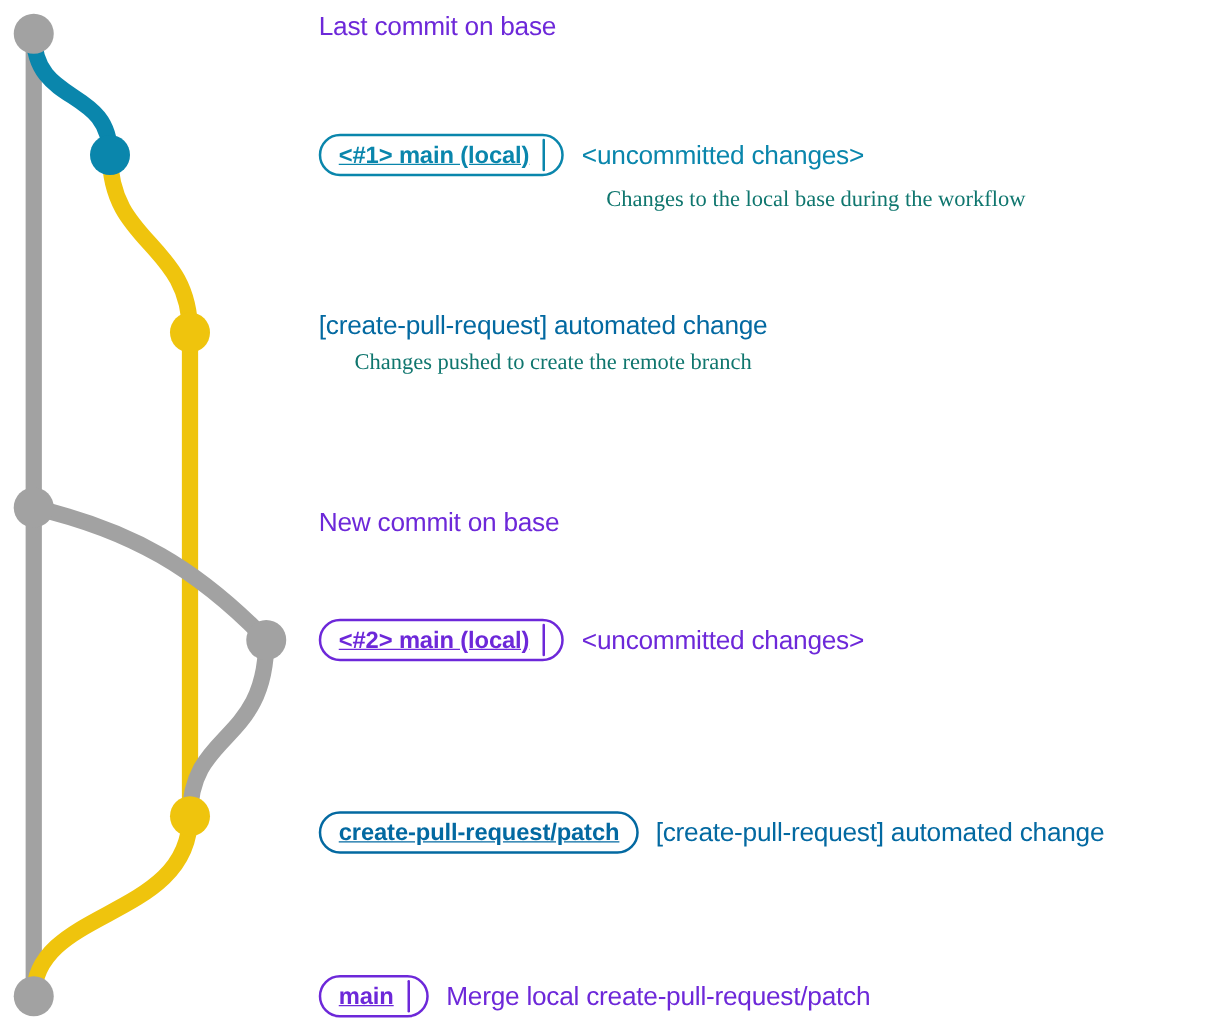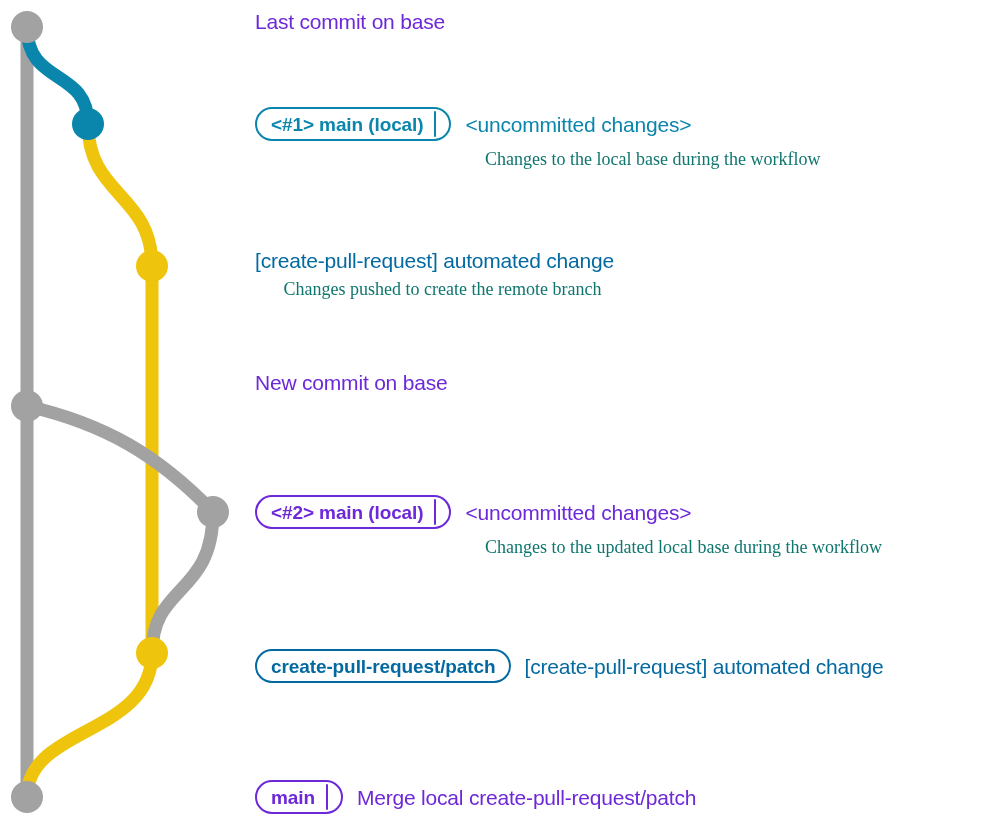--- a/index.html
+++ b/index.html
@@ -72,20 +72,21 @@
     right: 13px;
     top: 2px;
     bottom: 2px;
     width: 2px;
     background: currentColor;
     border-radius: 1px;
   }
 
   .ref-pill .ref-text {
     display: inline-block;
+    text-decoration: underline;
   }
 
   
   .subject {
     font-size: 21px;
     font-weight: 400;
     letter-spacing: -0.2px;
     line-height: 1;
     white-space: nowrap;
   }
@@ -104,21 +105,21 @@
 
   
   .c-blue   { color: #0A86AC; }
   .c-yellow { color: #0369a1; }
   .c-gray   { color: #6d28d9; }
 
   
   #row-last-commit      { top: 11px;  }
   #row-local-1          { top: 107px; }
   #row-automated-1      { top: 250px; }
-  #row-new-commit       { top: 372px; }
+  #row-new-commit       { top: 408px; }
   #row-local-2          { top: 495px; }
   #row-automated-2      { top: 649px; }
   #row-merge            { top: 780px; }
 
   #row-automated-1 .caption { margin-left: 16px; text-align: center; }
   #row-automated-2 .caption { margin-left: 312px; }
   #row-local-1 .caption     { margin-left: 230px; }
   #row-local-2 .caption     { margin-left: 230px; }
 </style>
 </head>
@@ -178,21 +179,20 @@
     </div>
   </div>
 
   <div class="row" id="row-local-2">
     <div class="row-head">
       <span class="ref-pill with-notch c-gray">
         <span class="ref-text">&lt;#2&gt; main (local)</span>
       </span>
       <span class="subject with-pill c-gray">&lt;uncommitted changes&gt;</span>
     </div>
-    <div class="caption">Changes to the updated local base during the workflow</div>
   </div>
 
   <div class="row" id="row-automated-2">
     <div class="row-head">
       <span class="ref-pill c-yellow">
         <span class="ref-text">create-pull-request/patch</span>
       </span>
       <span class="subject with-pill c-yellow">[create-pull-request] automated change</span>
     </div>
   </div>

